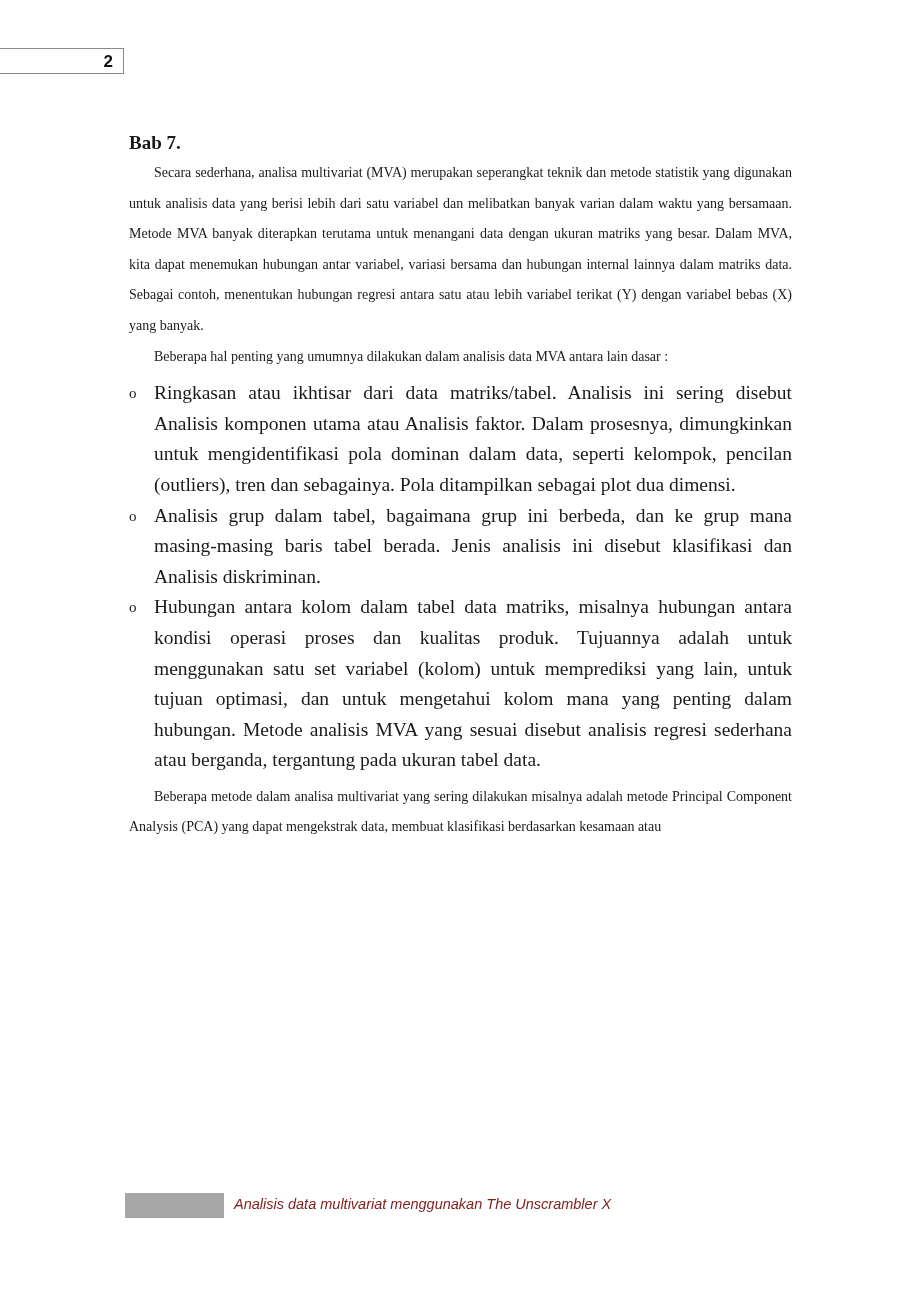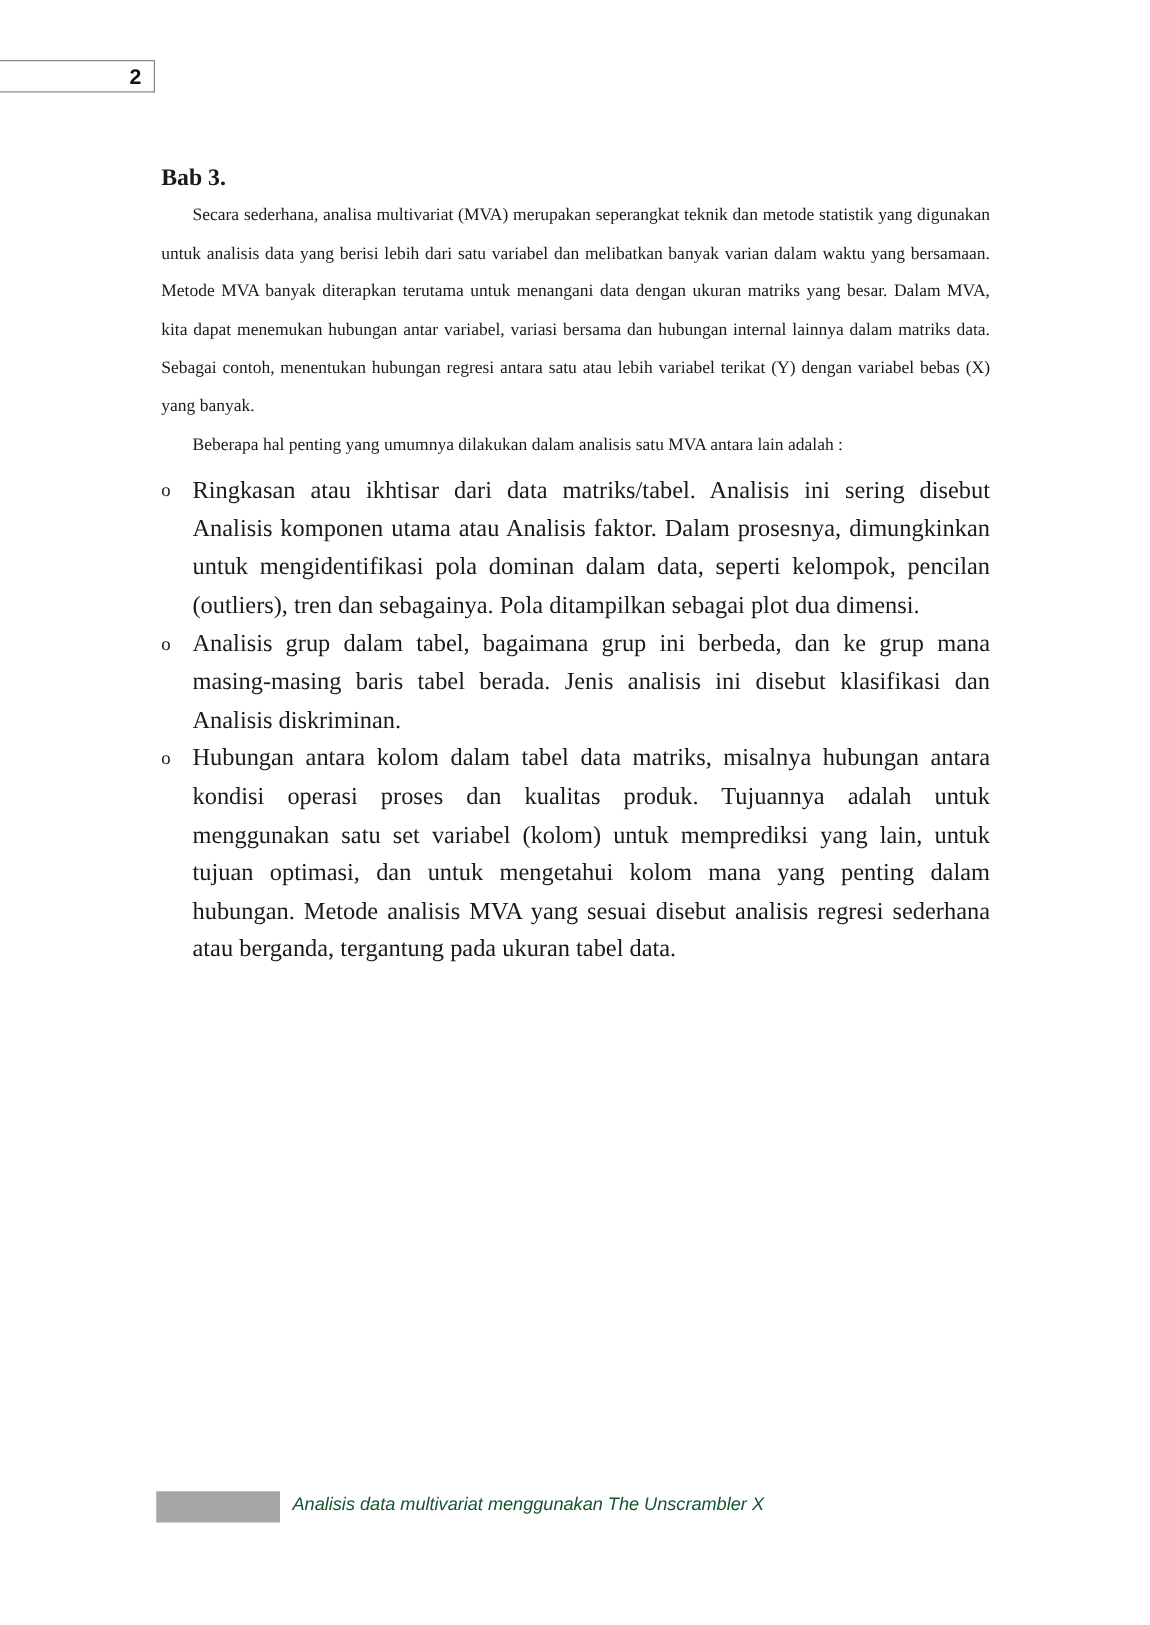--- a/index.html
+++ b/index.html
@@ -14,47 +14,48 @@
   .subhead { font-weight: bold; font-style: italic; font-size: 19px; line-height: 30px;
          margin: 32px 0 6px 0; }
   p { margin: 0; font-size: 14px; line-height: 30.6px; text-align: justify; }
   p.indent { text-indent: 25px; }
   ul.bullets { list-style: none; margin: 6px 0 0 0; padding: 0; }
   ul.bullets li { position: relative; padding-left: 25px; font-size: 19.5px; line-height: 30.6px;
          text-align: justify; }
   .bullet-mark { position: absolute; left: 0; top: 0; font-size: 15px; }
   .footer-bar { position: absolute; left: 125px; top: 1193px; width: 99px; height: 25px; background: #a6a6a6; }
   .footer-text { position: absolute; left: 234px; top: 1194px; font-family: "Liberation Sans", "DejaVu Sans", sans-serif;
-         font-style: italic; font-size: 14.5px; line-height: 20px; color: #14532d; }
+         font-style: italic; font-size: 14.5px; line-height: 20px; color: #7f1d1d; }
 </style>
 </head>
 <body>
 
 <div class="page-num-box">
   <span>2</span>
 </div>
 
 <div class="content">
-  <div class="bab">Bab 3.</div>
+  <div class="bab">Bab 7.</div>
 
 
   <p class="indent">Secara sederhana, analisa multivariat (MVA) merupakan seperangkat teknik dan metode statistik yang digunakan untuk analisis data yang berisi lebih dari satu variabel dan melibatkan banyak varian dalam waktu yang bersamaan. Metode MVA banyak diterapkan terutama untuk menangani data dengan ukuran matriks yang besar. Dalam MVA, kita dapat menemukan hubungan antar variabel, variasi bersama dan hubungan internal lainnya dalam matriks data. Sebagai contoh, menentukan hubungan regresi antara satu atau lebih variabel terikat (Y) dengan variabel bebas (X) yang banyak.</p>
-  <p class="indent">Beberapa hal penting yang umumnya dilakukan dalam analisis satu MVA antara lain adalah :</p>
+  <p class="indent">Beberapa hal penting yang umumnya dilakukan dalam analisis data MVA antara lain dasar :</p>
 
   <ul class="bullets">
     <li>
       <span class="bullet-mark">o</span>
       <span>Ringkasan atau ikhtisar dari data matriks/tabel. Analisis ini sering disebut Analisis komponen utama atau Analisis faktor. Dalam prosesnya, dimungkinkan untuk mengidentifikasi pola dominan dalam data, seperti kelompok, pencilan (outliers), tren dan sebagainya. Pola ditampilkan sebagai plot dua dimensi.</span>
     </li>
     <li>
       <span class="bullet-mark">o</span>
       <span>Analisis grup dalam tabel, bagaimana grup ini berbeda, dan ke grup mana masing-masing baris tabel berada. Jenis analisis ini disebut klasifikasi dan Analisis diskriminan.</span>
     </li>
     <li>
       <span class="bullet-mark">o</span>
       <span>Hubungan antara kolom dalam tabel data matriks, misalnya hubungan antara kondisi operasi proses dan kualitas produk. Tujuannya adalah untuk menggunakan satu set variabel (kolom) untuk memprediksi yang lain, untuk tujuan optimasi, dan untuk mengetahui kolom mana yang penting dalam hubungan. Metode analisis MVA yang sesuai disebut analisis regresi sederhana atau berganda, tergantung pada ukuran tabel data.</span>
     </li>
   </ul>
 
+  <p class="indent" style="margin-top:6px">Beberapa metode dalam analisa multivariat yang sering dilakukan misalnya adalah metode Principal Component Analysis (PCA) yang dapat mengekstrak data, membuat klasifikasi berdasarkan kesamaan atau</p>
 </div>
 
 <div class="footer-bar"></div>
 <div class="footer-text">Analisis data multivariat menggunakan The Unscrambler X</div>
 
 </body></html>

